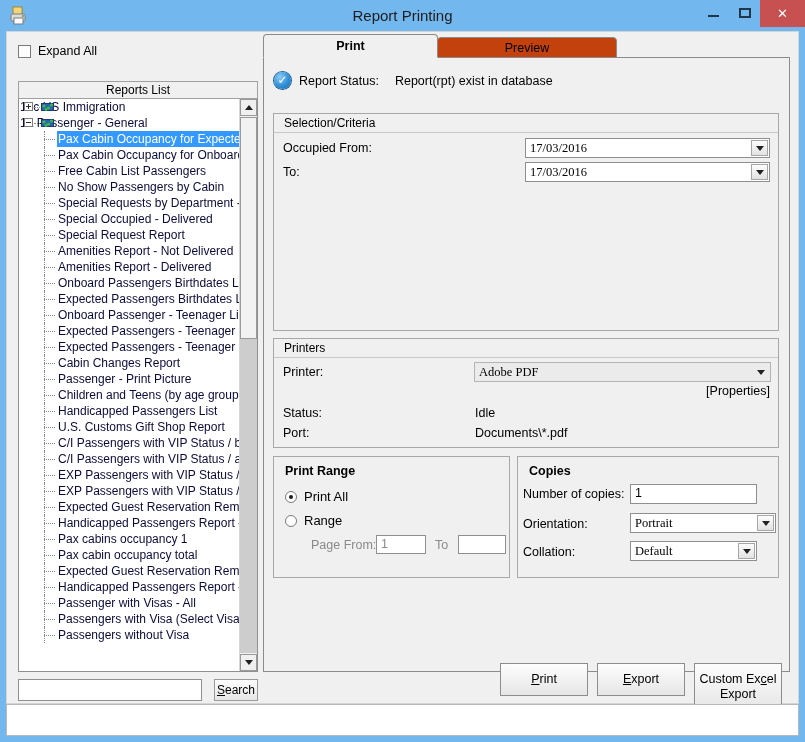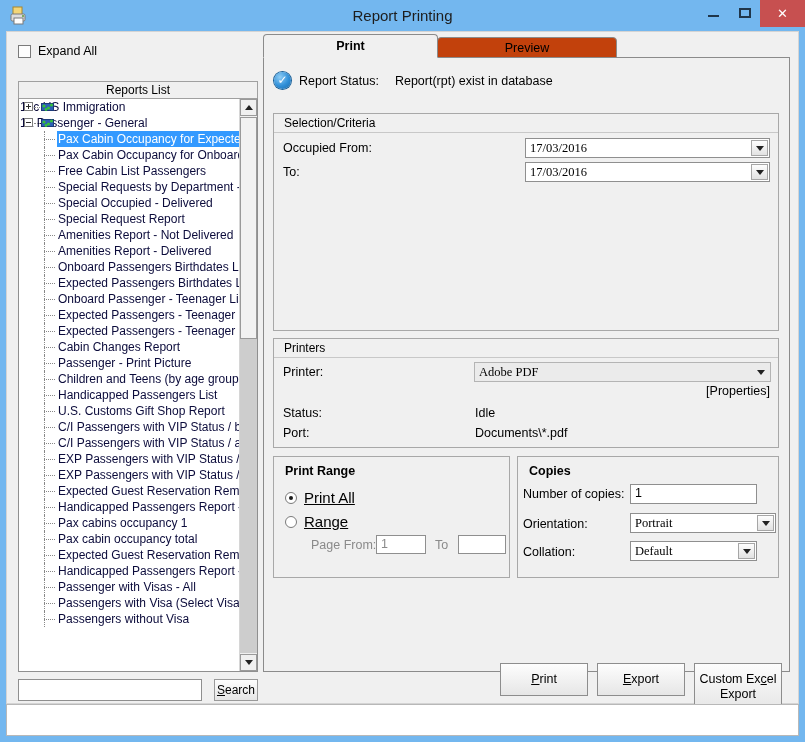--- a/index.html
+++ b/index.html
@@ -415,21 +415,21 @@
   .grp-title {
     position: absolute;
     left: 11px; top: 7px;
     font-size: 12.5px;
     font-weight: bold;
     color: #000;
   }
   .radio-row {
     position: absolute;
     display: flex; align-items: center; gap: 7px;
-    font-size: 15px; color: #000; text-decoration: underline;
+    font-size: 13px; color: #000;
   }
   .radio {
     width: 12px; height: 12px;
     border-radius: 50%;
     background: #ffffff;
     border: 1px solid #7a7a7a;
     box-sizing: border-box;
     position: relative;
   }
   .radio.on::after {
@@ -545,20 +545,23 @@
         <div class="tnode leaf selected">
           <span class="tlabel">Pax Cabin Occupancy for Expected</span>
         </div>
         <div class="tnode leaf">
           <span class="tlabel">Pax Cabin Occupancy for Onboard</span>
         </div>
         <div class="tnode leaf">
           <span class="tlabel">Free Cabin List Passengers</span>
         </div>
         <div class="tnode leaf">
+          <span class="tlabel">No Show Passengers by Cabin</span>
+        </div>
+        <div class="tnode leaf">
           <span class="tlabel">Special Requests by Department - ...</span>
         </div>
         <div class="tnode leaf">
           <span class="tlabel">Special Occupied - Delivered</span>
         </div>
         <div class="tnode leaf">
           <span class="tlabel">Special Request Report</span>
         </div>
         <div class="tnode leaf">
           <span class="tlabel">Amenities Report - Not Delivered</span>

